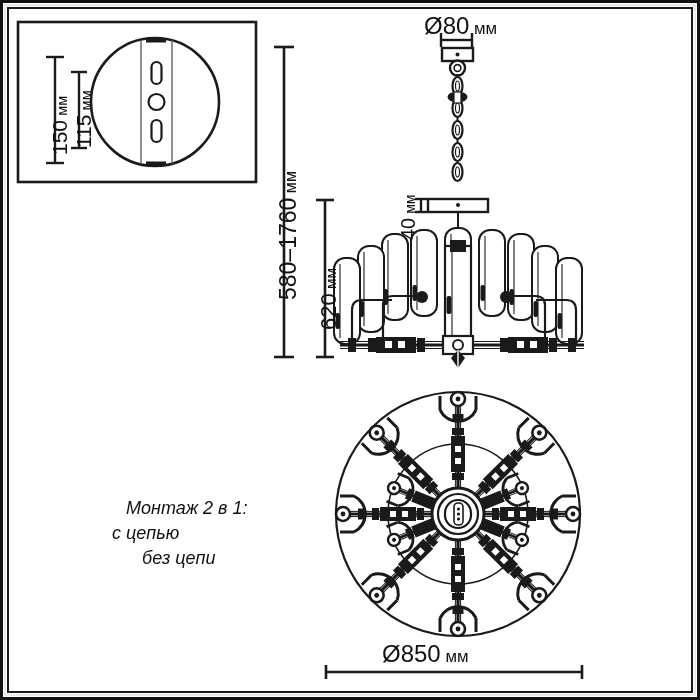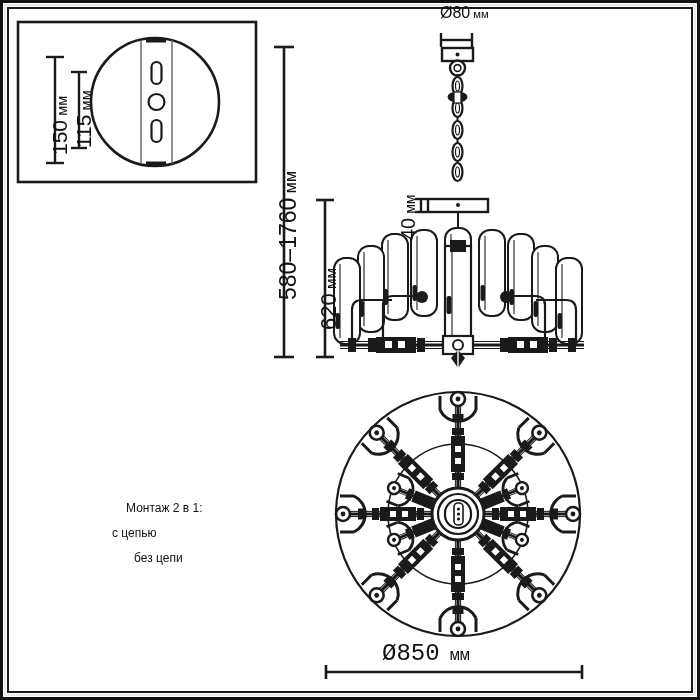--- a/index.html
+++ b/index.html
@@ -5,21 +5,21 @@
   html,body{margin:0;padding:0;background:#fff;}
   body{width:700px;height:700px;font-family:"Liberation Sans",sans-serif;}
   #page{position:relative;width:700px;height:700px;background:#ffffff;overflow:hidden;}
   .frame-outer{position:absolute;inset:0;border:3px solid #111;box-sizing:border-box;}
   .frame-inner{position:absolute;inset:4px;border:2px solid #eaeaea;box-sizing:border-box;}
   .frame-inner2{position:absolute;inset:7px;border:2px solid #1a1a1a;box-sizing:border-box;}
   svg{position:absolute;left:0;top:0;}
   .lbl{position:absolute;color:#111;white-space:nowrap;font-family:"Liberation Sans",sans-serif;}
   .unit{font-size:0.70em;}
   .rot{transform-origin:left top;transform:rotate(-90deg);}
-  .note{position:absolute;font-size:12px;line-height:25px;color:#111;white-space:nowrap;}
+  .note{position:absolute;font-size:18px;line-height:25px;color:#111;white-space:nowrap;font-style:italic;}
 </style>
 </head>
 <body>
 
 <div id="page">
 
   <div class="frame-outer"></div>
   <div class="frame-inner"></div>
   <div class="frame-inner2"></div>
 
@@ -264,38 +264,38 @@
   </svg>
 
   <div class="lbl rot" style="left:48px;top:155px;font-size:21px;">
     <span>150</span><span class="unit"> </span><span class="unit">мм</span>
   </div>
 
   <div class="lbl rot" style="left:72px;top:148px;font-size:21px;">
     <span>115</span><span class="unit"> </span><span class="unit">мм</span>
   </div>
 
-  <div class="lbl" style="left:424px;top:4px;font-size:16px;margin-left:16px;">
+  <div class="lbl" style="left:424px;top:12px;font-size:24px;">
     <span>Ø80</span><span class="unit"> </span><span class="unit">мм</span>
   </div>
 
   <div class="lbl rot" style="left:275px;top:300px;font-size:23px;">
     <span>580–1760</span><span class="unit"> </span><span class="unit">мм</span>
   </div>
 
   <div class="lbl rot" style="left:316px;top:330px;font-size:22px;">
     <span>620</span><span class="unit"> </span><span class="unit">мм</span>
   </div>
 
   <div class="lbl rot" style="left:397px;top:240px;font-size:20px;">
     <span>40</span><span class="unit"> </span><span class="unit">мм</span>
   </div>
 
 
-  <div class="lbl" style="left:382px;top:640px;font-size:24px;font-family:Liberation Mono, monospace;">
+  <div class="lbl" style="left:382px;top:640px;font-size:24px;">
     <span>Ø850</span><span class="unit"> </span><span class="unit">мм</span>
   </div>
 
   <div class="note" style="left:126px;top:496px;">Монтаж 2 в 1:</div>
   <div class="note" style="left:112px;top:521px;">с цепью</div>
-  <div class="note" style="left:134px;top:546px;text-align:right;">без цепи</div>
+  <div class="note" style="left:142px;top:546px;text-align:right;">без цепи</div>
 
 </div>
 
 </body></html>

